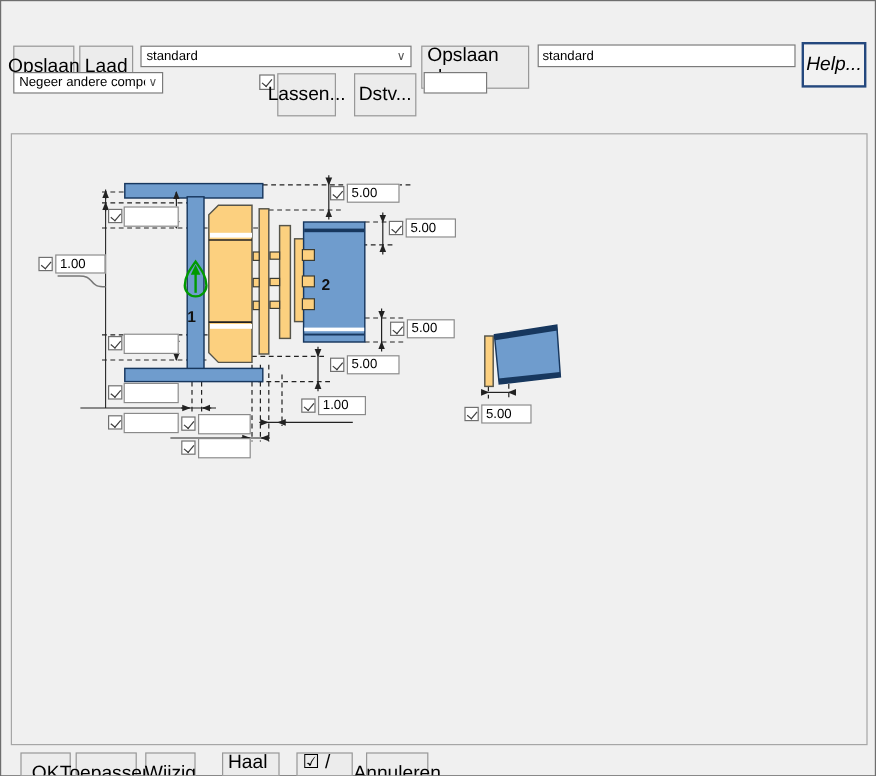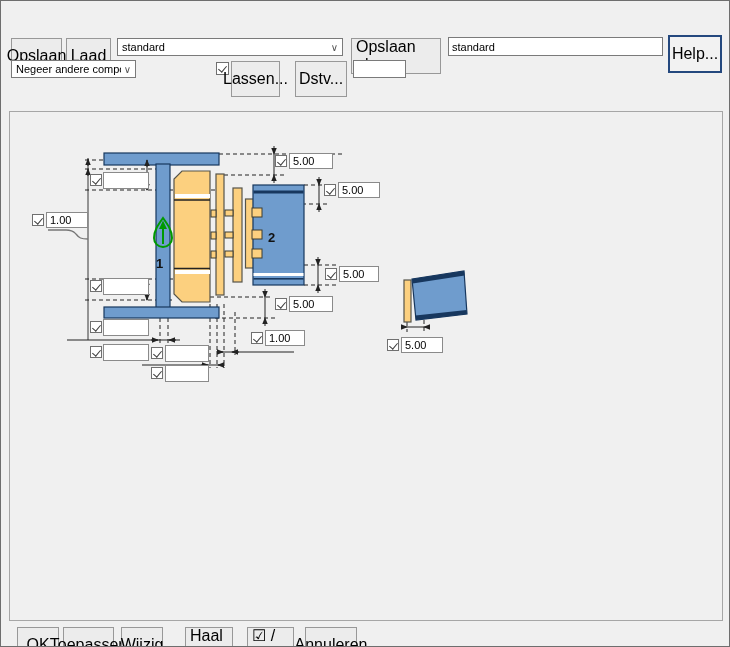--- a/index.html
+++ b/index.html
@@ -8,21 +8,21 @@
   
   .titlebar{position:absolute;left:0;top:0;width:100%;height:30px;background:#ffffff;display:flex;align-items:center;border-bottom:1px solid #e6e6e6;}
   .titlebar .logo{width:16px;height:13px;margin-left:9px;position:relative;}
   .logo .l1{position:absolute;left:1px;top:1px;width:13px;height:5px;background:#2e75c9;transform:skewX(-18deg);}
   .logo .l2{position:absolute;left:4px;top:6px;width:6px;height:6px;background:#163a70;}
   .title-text{font-size:12px;color:#111;margin-left:9px;}
   .title-doc{margin-left:9px;}
   .close-btn{position:absolute;right:0;top:0;width:45px;height:29px;display:flex;align-items:center;justify-content:center;font-size:13px;color:#333;cursor:pointer;}
   
   .btn{position:absolute;background:#ececec;border:1px solid #989898;font-size:16px;color:#000;display:flex;align-items:center;justify-content:center;padding:17px 4px;cursor:pointer;}
-  .btn.help{border:2px solid #24487e;background:#f2f2f2;}
+  .btn.help{border:2px solid #24487e;background:#f2f2f2;font-style:italic;}
   
   .tinput{position:absolute;background:#fff;border:1px solid #7a7a7a;font-size:11px;color:#000;padding:0 3px;outline:none;}
   .combo{position:absolute;background:#fff;border:1px solid #7a7a7a;font-size:11px;color:#000;display:flex;align-items:center;padding:0 4px;cursor:pointer;}
   .combo .val{flex:1;overflow:hidden;white-space:nowrap;}
   .combo .chev{color:#555;font-size:10px;margin-left:3px;}
   
   .cbx{position:absolute;width:12px;height:12px;background:#fff;border:1px solid #707070;cursor:pointer;}
   .cbx::after{content:'';position:absolute;left:2.5px;top:1px;width:4px;height:7px;border-right:1.6px solid #3c3c3c;border-bottom:1.6px solid #3c3c3c;transform:rotate(40deg);}
   
   .tabbar{position:absolute;left:2px;top:88px;height:23px;display:flex;align-items:flex-end;}

